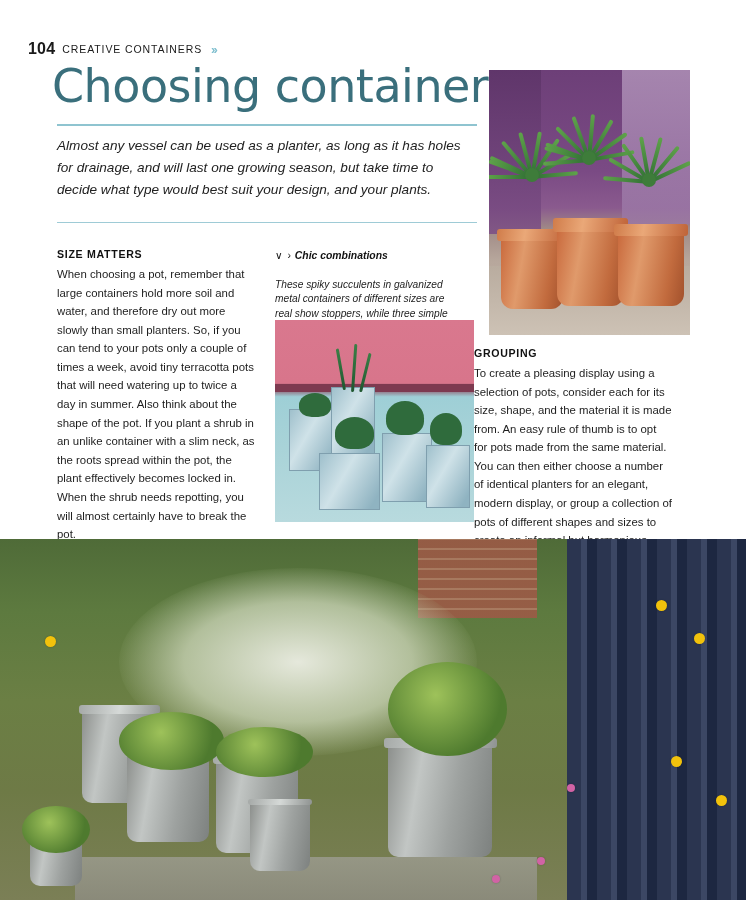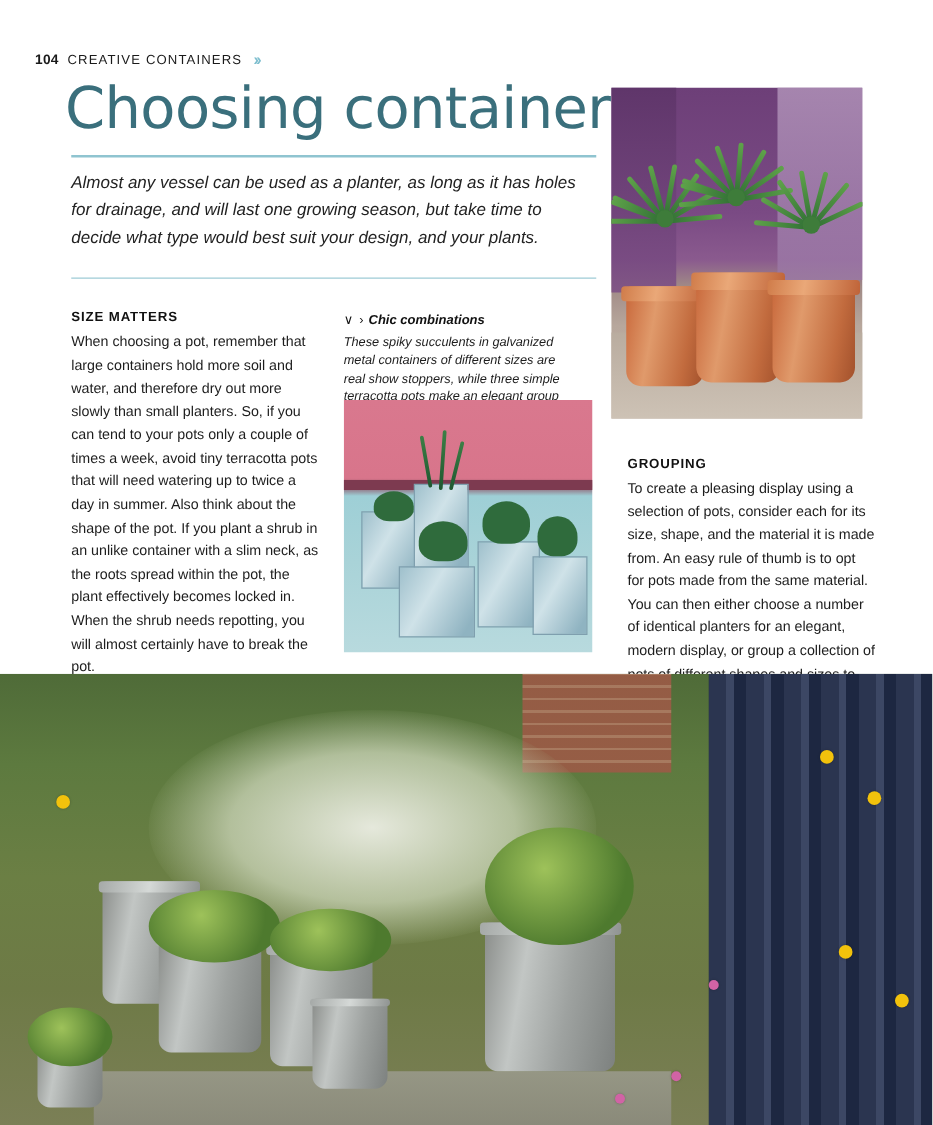--- a/index.html
+++ b/index.html
@@ -25,21 +25,21 @@
   
   .header {
     position: absolute;
     left: 28px;
     top: 40px;
     display: flex;
     align-items: center;
     gap: 7px;
   }
   .folio {
-    font-size: 11px;
+    font-size: 16px;
     font-weight: bold;
     color: #1a1a1a;
     letter-spacing: 0.2px;
   }
   .running-head {
     font-size: 10.5px;
     font-weight: normal;
     color: #1a1a1a;
     letter-spacing: 0.9px;
   }
@@ -114,21 +114,21 @@
     text-align: left;
   }
   .caption-block {
     margin-top: 13px;
   }
   .cap-head {
     font-size: 10.4px;
     font-style: italic;
     font-weight: bold;
     color: #111111;
-    margin-bottom: 6px;
+    margin-bottom: 17px;
   }
   .cap-head .arrow {
     font-style: normal;
     font-weight: normal;
     font-size: 10px;
     margin-right: 3px;
   }
   .cap-text {
     font-size: 10.2px;
     font-style: italic;
@@ -145,24 +145,23 @@
   }
   .col2-cap .cap-head .arrow-pair {
     font-style: normal;
     font-weight: normal;
     letter-spacing: 1px;
   }
 
   
   .col3 {
     position: absolute;
-    left: 502px;
+    left: 474px;
     top: 347px;
     width: 198px;
-    margin-top: 18px;
   }
 
   
   .img {
     position: absolute;
     overflow: hidden;
   }
   .img-top-right {
     left: 489px;
     top: 70px;

